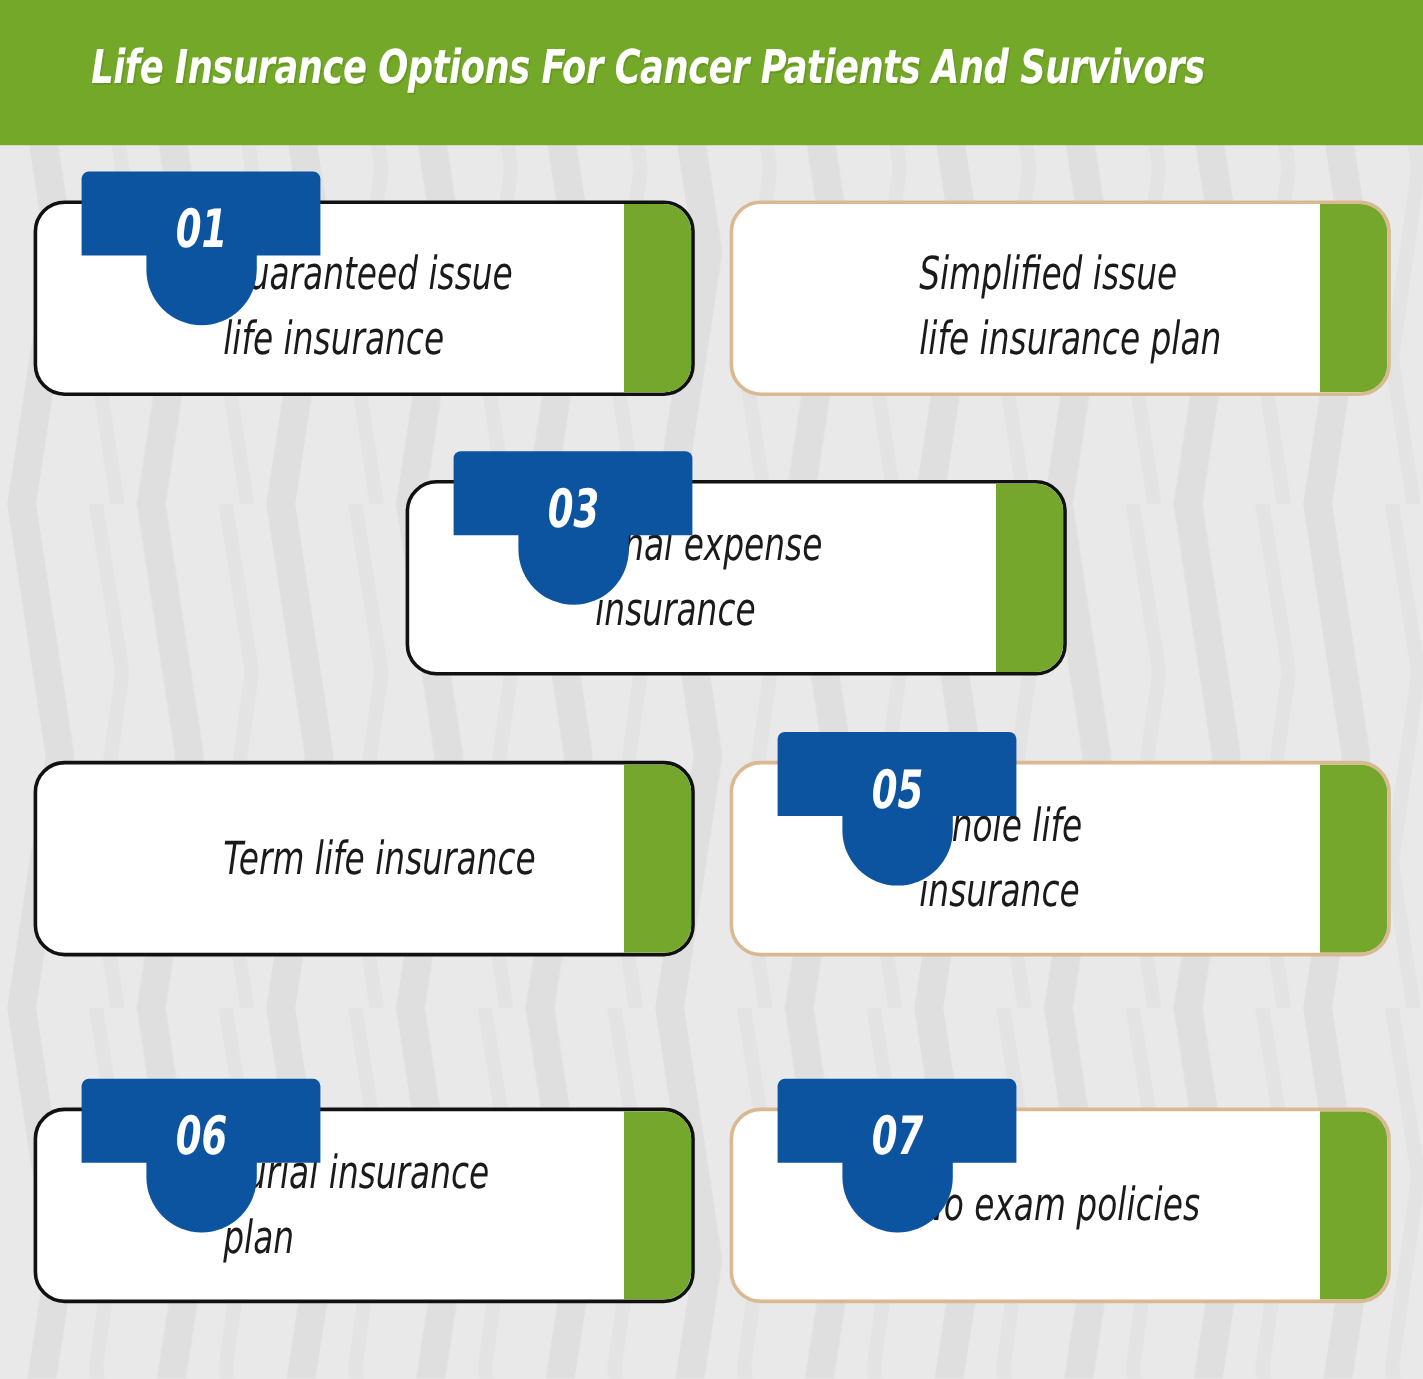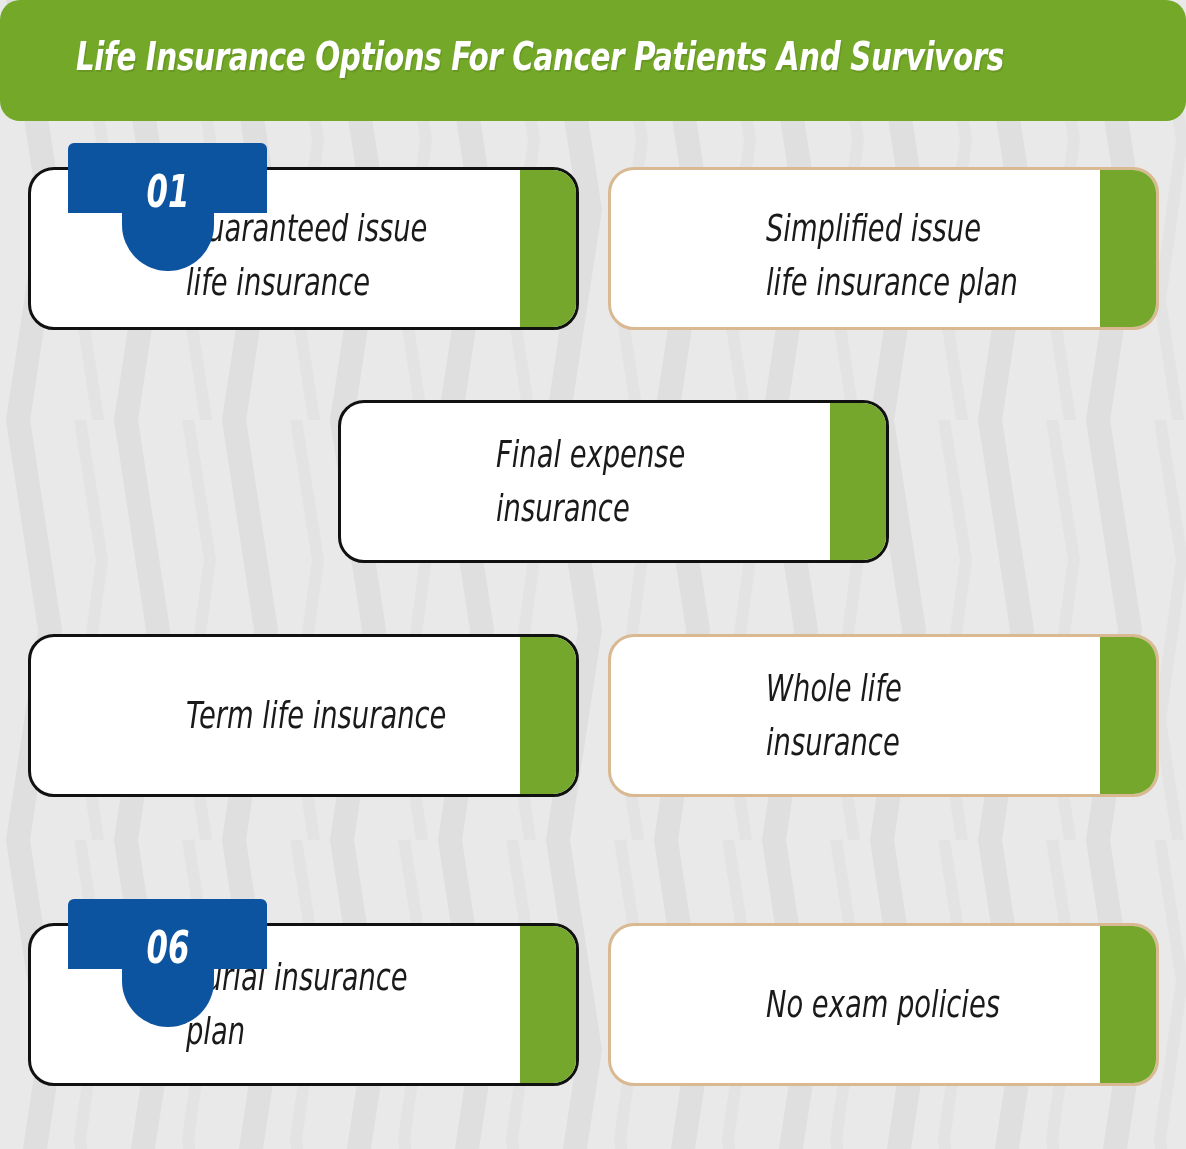--- a/index.html
+++ b/index.html
@@ -33,21 +33,20 @@
 
   
   .header-bar {
     position: absolute;
     left: 0;
     top: 0;
     width: 1186px;
     height: 121px;
     background: #73a828;
     z-index: 5;
-    border-radius: 20px;
   }
   .header-title {
     position: absolute;
     left: 76px;
     top: 34px;
     width: 1060px;
     font-family: "DejaVu Sans", sans-serif;
     font-size: 39px;
     font-weight: bold;
     font-style: italic;
@@ -231,38 +230,48 @@
     </div>
   </div>
 
   <div class="card" id="card-3">
     <div class="card-frame dark">
       <div class="card-green"></div>
     </div>
     <div class="card-text">
       <span>Final expense insurance</span>
     </div>
+    <div class="badge">
+      <div class="badge-banner"></div>
+      <div class="badge-circle"></div>
+      <div class="badge-num">03</div>
+    </div>
   </div>
 
   <div class="card" id="card-4">
     <div class="card-frame dark">
       <div class="card-green"></div>
     </div>
     <div class="card-text">
       <span>Term life insurance</span>
     </div>
   </div>
 
   <div class="card" id="card-5">
     <div class="card-frame tan">
       <div class="card-green"></div>
     </div>
     <div class="card-text">
       <span>Whole life insurance</span>
     </div>
+    <div class="badge">
+      <div class="badge-banner"></div>
+      <div class="badge-circle"></div>
+      <div class="badge-num">05</div>
+    </div>
   </div>
 
   <div class="card" id="card-6">
     <div class="card-frame dark">
       <div class="card-green"></div>
     </div>
     <div class="card-text">
       <span>Burial insurance plan</span>
     </div>
     <div class="badge">
@@ -272,15 +281,20 @@
     </div>
   </div>
 
   <div class="card" id="card-7">
     <div class="card-frame tan">
       <div class="card-green"></div>
     </div>
     <div class="card-text">
       <span>No exam policies</span>
     </div>
+    <div class="badge">
+      <div class="badge-banner"></div>
+      <div class="badge-circle"></div>
+      <div class="badge-num">07</div>
+    </div>
   </div>
 
 </div>
 
 </body></html>

